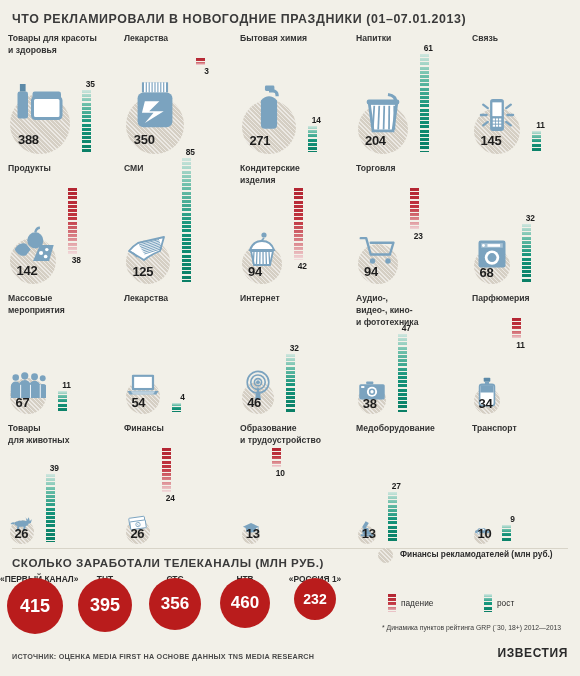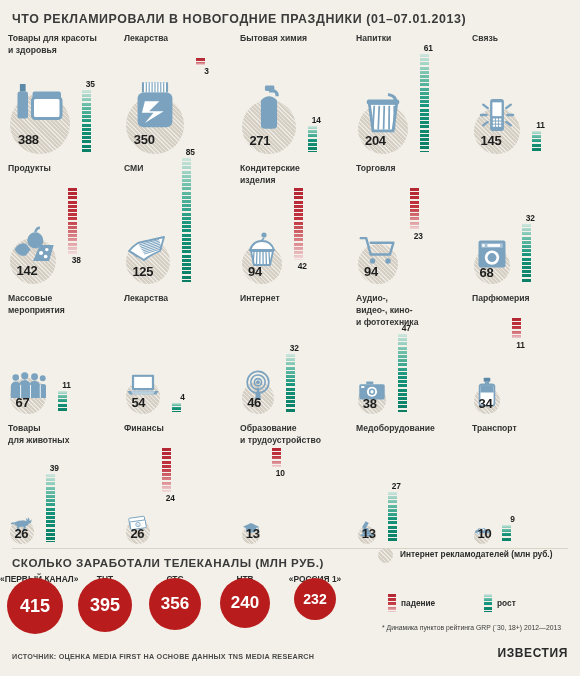--- a/index.html
+++ b/index.html
@@ -130,21 +130,21 @@
   .lg-key{position:absolute;top:0;}
   .lg-bar{
     position:absolute;left:0;top:0;width:8px;height:18px;
     -webkit-mask-image:repeating-linear-gradient(to bottom,#000 0 3px,transparent 3px 4.2px);
     mask-image:repeating-linear-gradient(to bottom,#000 0 3px,transparent 3px 4.2px);
   }
   .lg-bar.red{background:linear-gradient(to bottom,#b32532 0%,#c33a44 55%,#eccccf 100%);}
   .lg-bar.green{background:linear-gradient(to top,#0a7f66 0%,#179a80 55%,#d3e8e1 100%);}
   .lg-key-txt{
     position:absolute;left:13px;top:4px;
-    font-size:8.3px;font-weight:bold;color:#2b2b2b;white-space:nowrap;
+    font-size:8.3px;font-weight:normal;color:#2b2b2b;white-space:nowrap;
   }
   .footnote{
     position:absolute;left:382px;top:624px;
     font-size:6.8px;color:#3b3b3b;white-space:nowrap;
   }
   .brand{
     position:absolute;right:12px;top:646px;
     font-size:12px;font-weight:bold;letter-spacing:.6px;color:#2a2a2a;
   }
 </style>
@@ -591,33 +591,33 @@
       <div class="tv" style="left: 70px;">
         <div class="tv-name">ТНТ</div>
         <div class="tv-circle" style="width: 54px; height: 54px; font-size: 18px;">395</div>
       </div>
       <div class="tv" style="left: 140px;">
         <div class="tv-name">СТС</div>
         <div class="tv-circle" style="width: 52px; height: 52px; font-size: 17px;">356</div>
       </div>
       <div class="tv" style="left: 210px;">
         <div class="tv-name">НТВ</div>
-        <div class="tv-circle" style="width: 50px; height: 50px; font-size: 17px;">240</div>
+        <div class="tv-circle" style="width: 50px; height: 50px; font-size: 17px;">460</div>
       </div>
       <div class="tv" style="left: 280px;">
         <div class="tv-name">«РОССИЯ 1»</div>
         <div class="tv-circle" style="width: 42px; height: 42px; font-size: 14px;">232</div>
       </div>
     </div>
   <div class="source">ИСТОЧНИК: ОЦЕНКА MEDIA FIRST НА ОСНОВЕ ДАННЫХ TNS MEDIA RESEARCH</div>
 
   <div class="legend">
     <div class="lg-row1">
       <div class="lg-dot"></div>
-      <div class="lg-txt">Интернет рекламодателей (млн руб.)</div>
+      <div class="lg-txt">Финансы рекламодателей (млн руб.)</div>
     </div>
     <div class="lg-keys">
       <div class="lg-key" style="left:22px;">
         <div class="lg-bar red"></div>
         <div class="lg-key-txt">падение</div>
       </div>
       <div class="lg-key" style="left:118px;">
         <div class="lg-bar green"></div>
         <div class="lg-key-txt">рост</div>
       </div>

